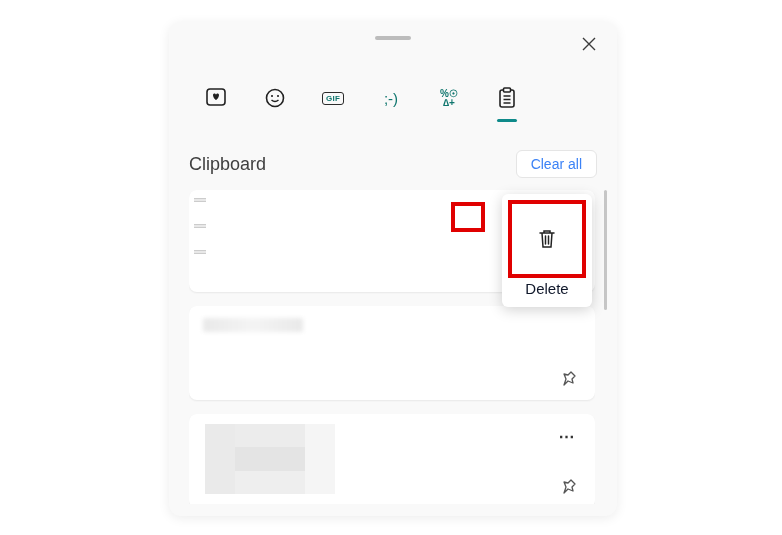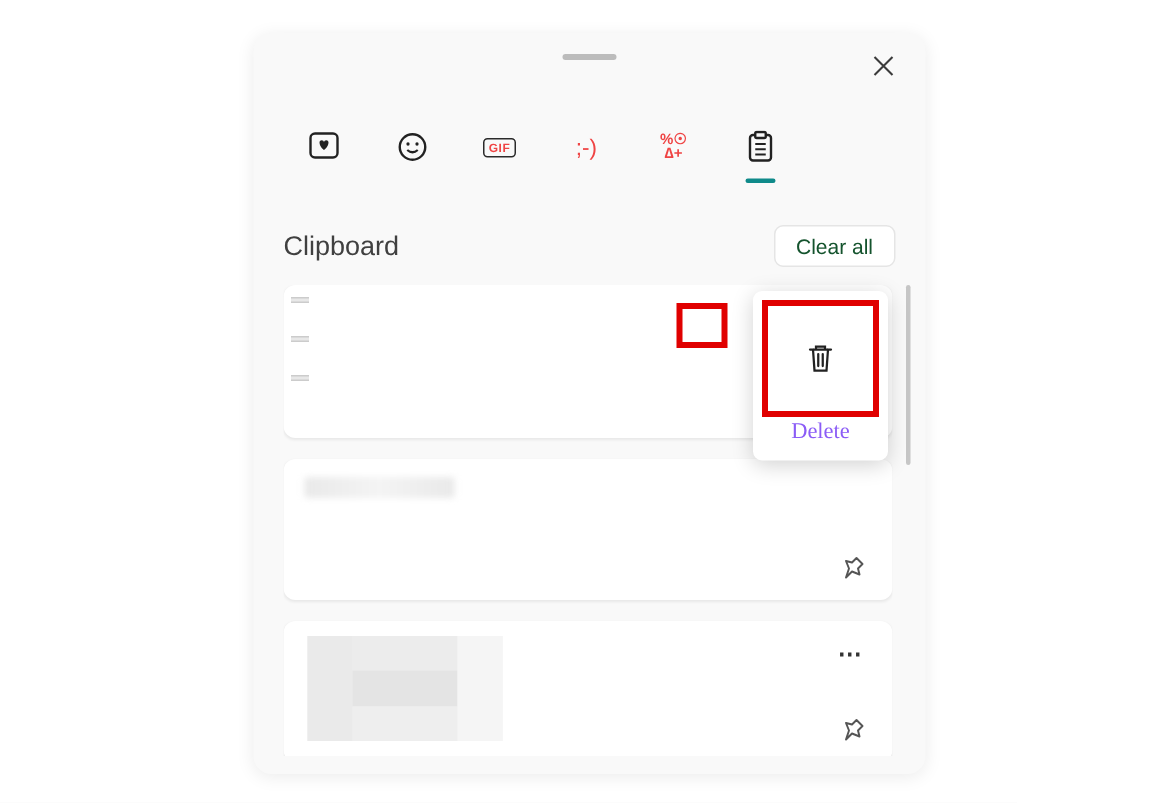--- a/index.html
+++ b/index.html
@@ -51,21 +51,21 @@
       gap: 30px;
       align-items: center;
     }
     .tab {
       width: 28px;
       height: 40px;
       display: flex;
       align-items: center;
       justify-content: center;
       cursor: pointer;
-      color: #ef4444;
+      color: #0f766e;
       position: relative;
       text-align: right;
     }
     .tab.active::after {
       content: '';
       position: absolute;
       bottom: -4px;
       left: 50%;
       transform: translateX(-50%);
       width: 20px;
@@ -86,21 +86,21 @@
       font-size: 18px;
       color: #404040;
       font-weight: 400;
     }
     .clearall-btn {
       background: #fff;
       border: 1px solid #e5e5e5;
       border-radius: 6px;
       padding: 5px 14px;
       font-size: 14px;
-      color: #14532d;
+      color: #3b82f6;
       cursor: pointer;
     }
     .items {
       position: absolute;
       left: 20px;
       right: 22px;
       top: 168px;
       bottom: 12px;
       overflow: hidden;
     }
@@ -189,22 +189,21 @@
     .popup-icon {
       width: 78px;
       height: 78px;
       display: flex;
       align-items: center;
       justify-content: center;
       margin: 6px 0 2px;
     }
     .popup-label {
       font-size: 15px;
-      color: #8b5cf6;
-      font-family: Liberation Serif, serif;
+      color: #0f172a;
     }
     .blur-box {
       position: absolute;
       left: 14px;
       top: 12px;
       display: flex;
       flex-direction: column;
       gap: 4px;
     }
     .blur-box .blurline {

